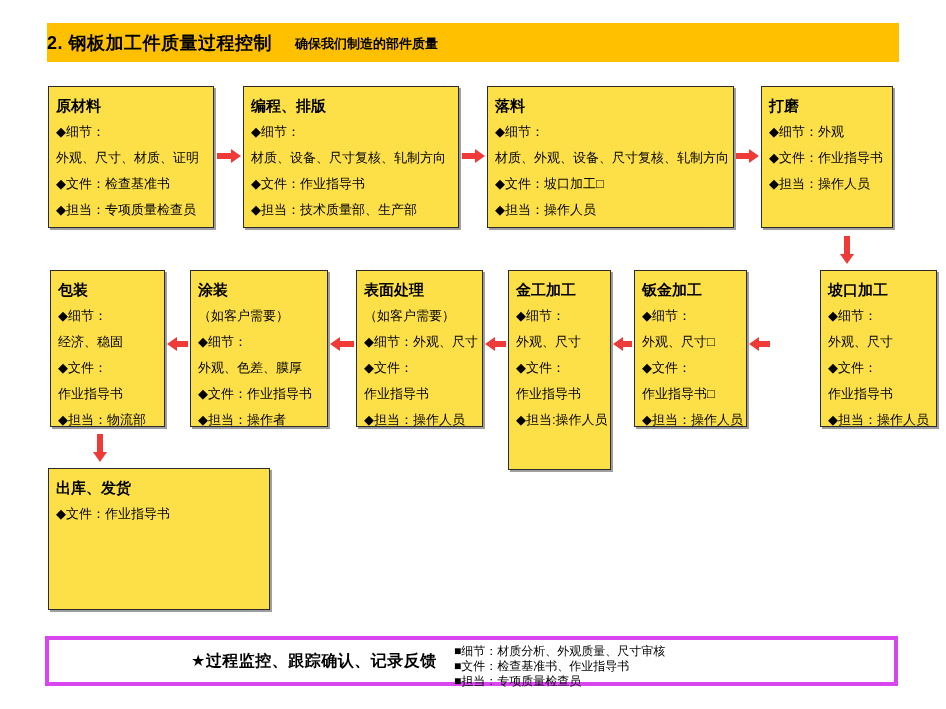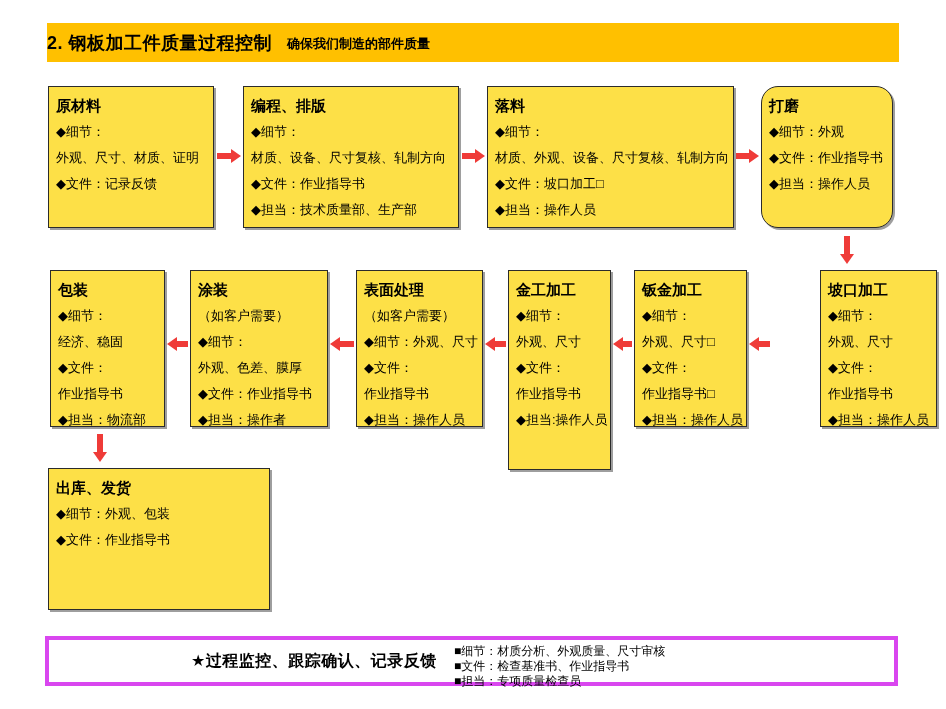--- a/index.html
+++ b/index.html
@@ -6,21 +6,21 @@
   body { font-family: "Liberation Sans", "DejaVu Sans", sans-serif; color: #000; }
   .canvas { position: relative; width: 946px; height: 709px; background: #fff; overflow: hidden; }
 
   
   .banner {
     position: absolute; left: 47px; top: 23px; width: 852px; height: 39px;
     background: #FFC000; display: flex; align-items: center; 
     box-sizing: border-box;
   }
   .banner-title { font-size: 18px; font-weight: bold; letter-spacing: 0.5px; }
-  .banner-subtitle { font-size: 13px; font-weight: bold; margin-left: 15px; padding-top: 2px; }
+  .banner-subtitle { font-size: 13px; font-weight: bold; margin-left: 23px; padding-top: 2px; }
 
   
   .pbox {
     position: absolute; background: #fde047;
     border: 1.5px solid #2b2b2b;
     box-shadow: 2px 2px 0 rgba(40,40,40,0.45);
     box-sizing: border-box; padding: 6px 6px 0 7px; overflow: hidden;
   }
   .pbox-title { font-size: 15px; font-weight: bold; line-height: 26px; white-space: nowrap; }
   .pbox-line  { font-size: 13px; line-height: 26px; white-space: nowrap; }
@@ -59,21 +59,22 @@
 
   <div class="banner">
     <span class="banner-title">2. 钢板加工件质量过程控制</span>
     <span class="banner-subtitle">确保我们制造的部件质量</span>
   </div>
 
   <div class="pbox" style="left:48px;top:86px;width:166px;height:142px;">
     <div class="pbox-title">原材料</div>
     <div class="pbox-line">◆细节：</div>
     <div class="pbox-line">外观、尺寸、材质、证明</div>
-    <div class="pbox-line">◆文件：记录反馈</div>
+    <div class="pbox-line">◆文件：检查基准书</div>
+    <div class="pbox-line">◆担当：专项质量检查员</div>
   </div>
 
   <div class="arr right" style="left:217px;top:149px;width:24px;"></div>
 
   <div class="pbox" style="left:243px;top:86px;width:216px;height:142px;">
     <div class="pbox-title">编程、排版</div>
     <div class="pbox-line">◆细节：</div>
     <div class="pbox-line">材质、设备、尺寸复核、轧制方向</div>
     <div class="pbox-line">◆文件：作业指导书</div>
     <div class="pbox-line">◆担当：技术质量部、生产部</div>
@@ -84,21 +85,21 @@
   <div class="pbox" style="left:487px;top:86px;width:247px;height:142px;">
     <div class="pbox-title">落料</div>
     <div class="pbox-line">◆细节：</div>
     <div class="pbox-line">材质、外观、设备、尺寸复核、轧制方向</div>
     <div class="pbox-line">◆文件：坡口加工□</div>
     <div class="pbox-line">◆担当：操作人员</div>
   </div>
 
   <div class="arr right" style="left:736px;top:149px;width:23px;"></div>
 
-  <div class="pbox" style="left:761px;top:86px;width:132px;height:142px;border-radius:17px;">
+  <div class="pbox" style="left:761px;top:86px;width:132px;height:142px;">
     <div class="pbox-title">打磨</div>
     <div class="pbox-line">◆细节：外观</div>
     <div class="pbox-line">◆文件：作业指导书</div>
     <div class="pbox-line">◆担当：操作人员</div>
   </div>
 
   <div class="arr down" style="left:840px;top:236px;height:28px;"></div>
 
   <div class="pbox" style="left:50px;top:270px;width:115px;height:157px;">
     <div class="pbox-title">包装</div>
@@ -161,21 +162,20 @@
     <div class="pbox-line">外观、尺寸</div>
     <div class="pbox-line">◆文件：</div>
     <div class="pbox-line">作业指导书</div>
     <div class="pbox-line">◆担当：操作人员</div>
   </div>
 
   <div class="arr down" style="left:93px;top:434px;height:28px;"></div>
 
   <div class="pbox" style="left:48px;top:468px;width:222px;height:142px;">
     <div class="pbox-title">出库、发货</div>
-    <div class="pbox-line">◆细节：外观、包装</div>
     <div class="pbox-line">◆文件：作业指导书</div>
   </div>
 
   <div class="footer">
     <div class="footer-star">★过程监控、跟踪确认、记录反馈</div>
     <div class="footer-items">
       <div class="footer-item">■细节：材质分析、外观质量、尺寸审核</div>
       <div class="footer-item">■文件：检查基准书、作业指导书</div>
       <div class="footer-item">■担当：专项质量检查员</div>
     </div>

